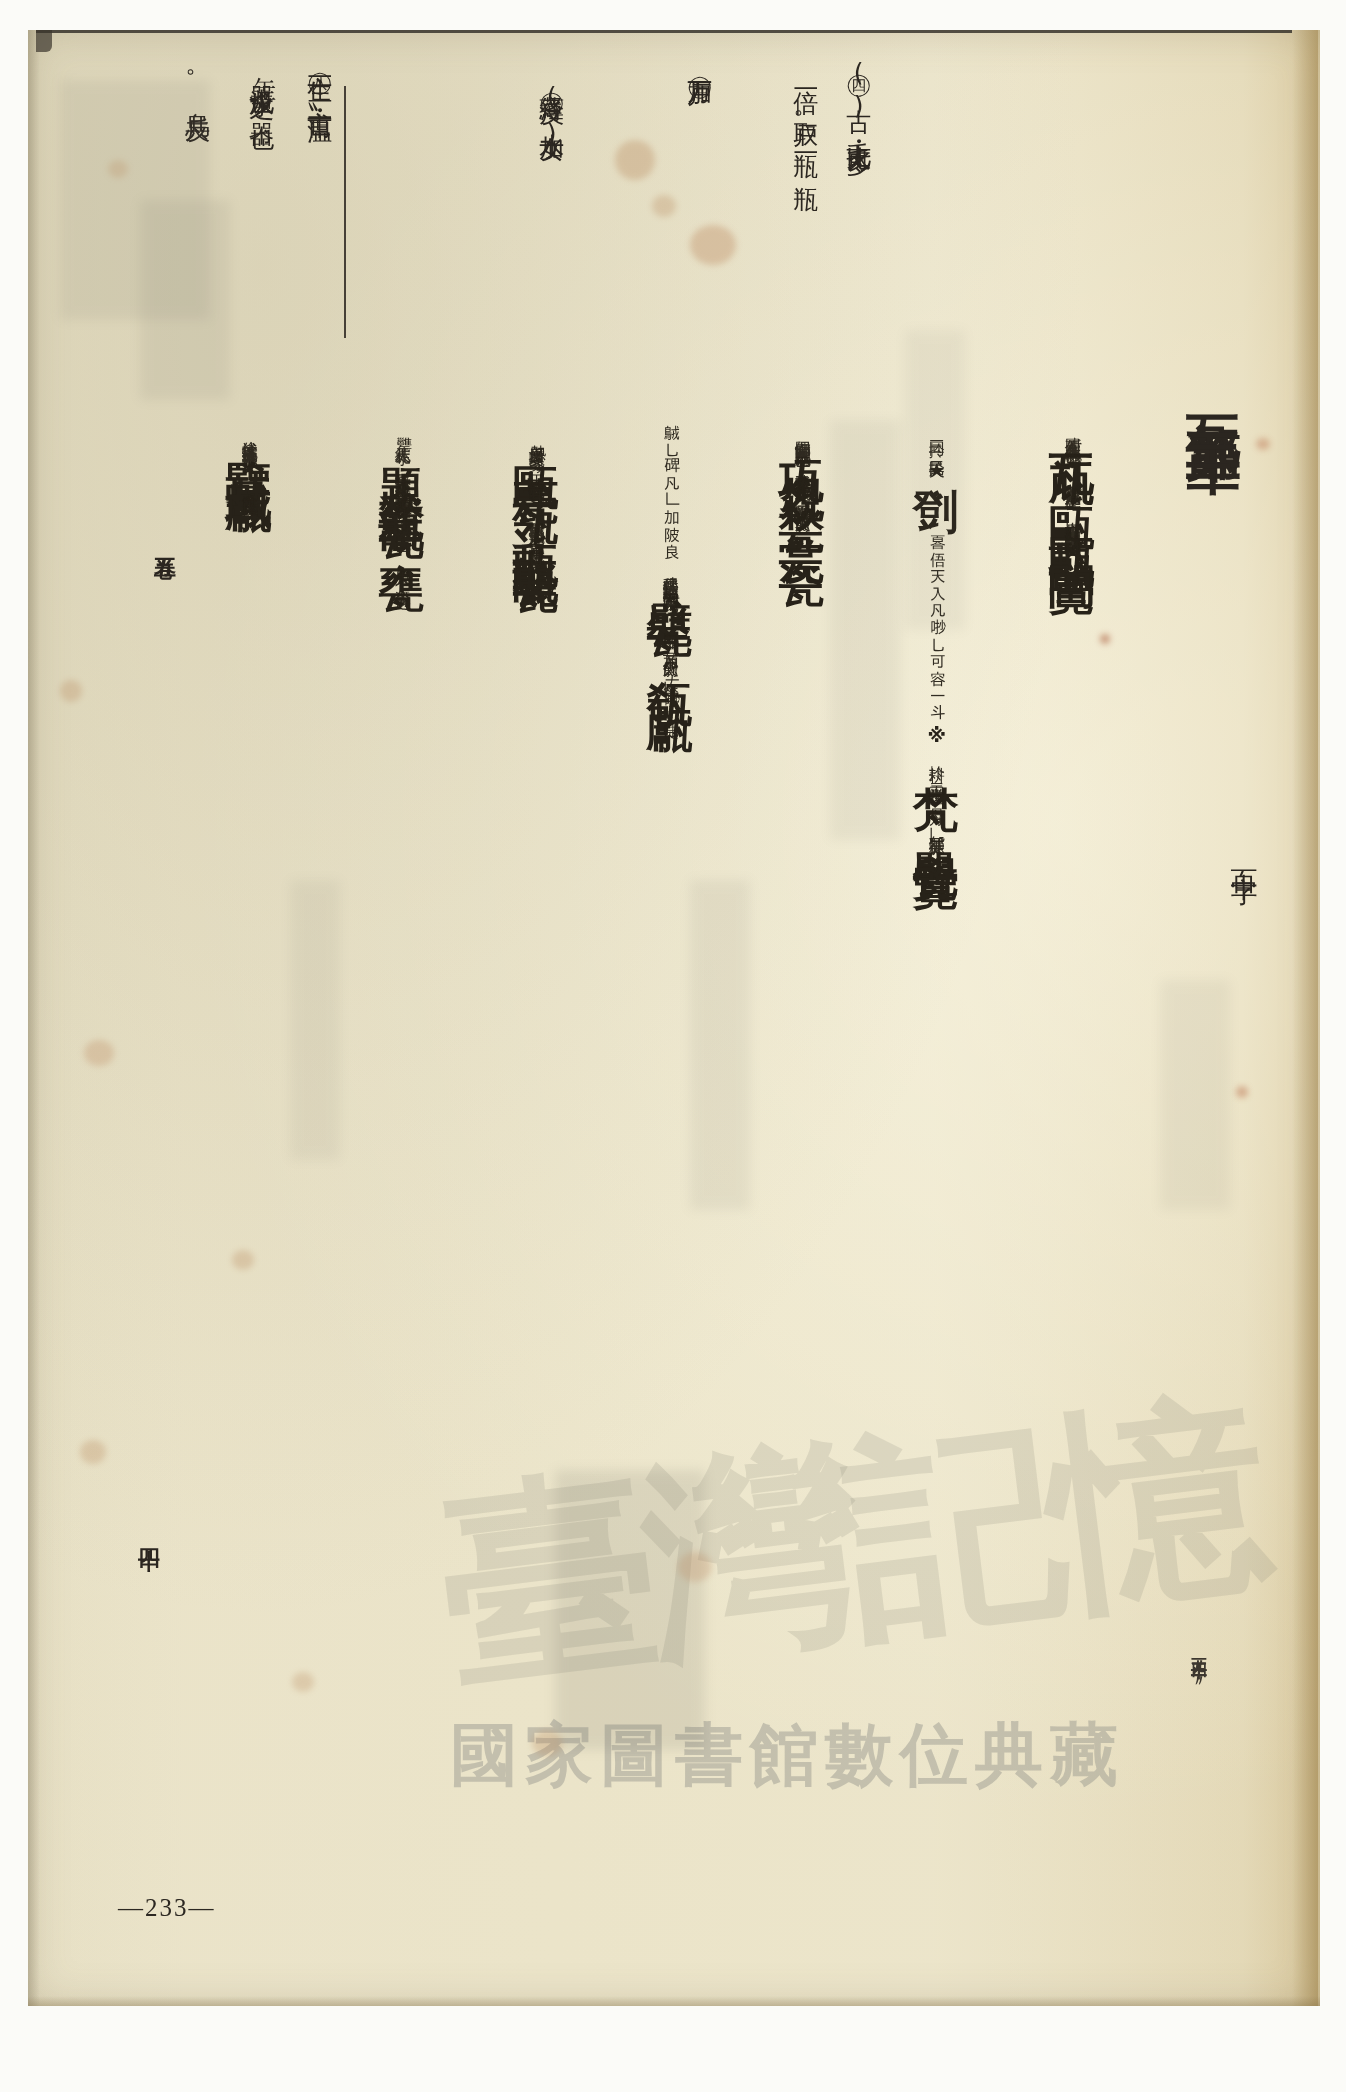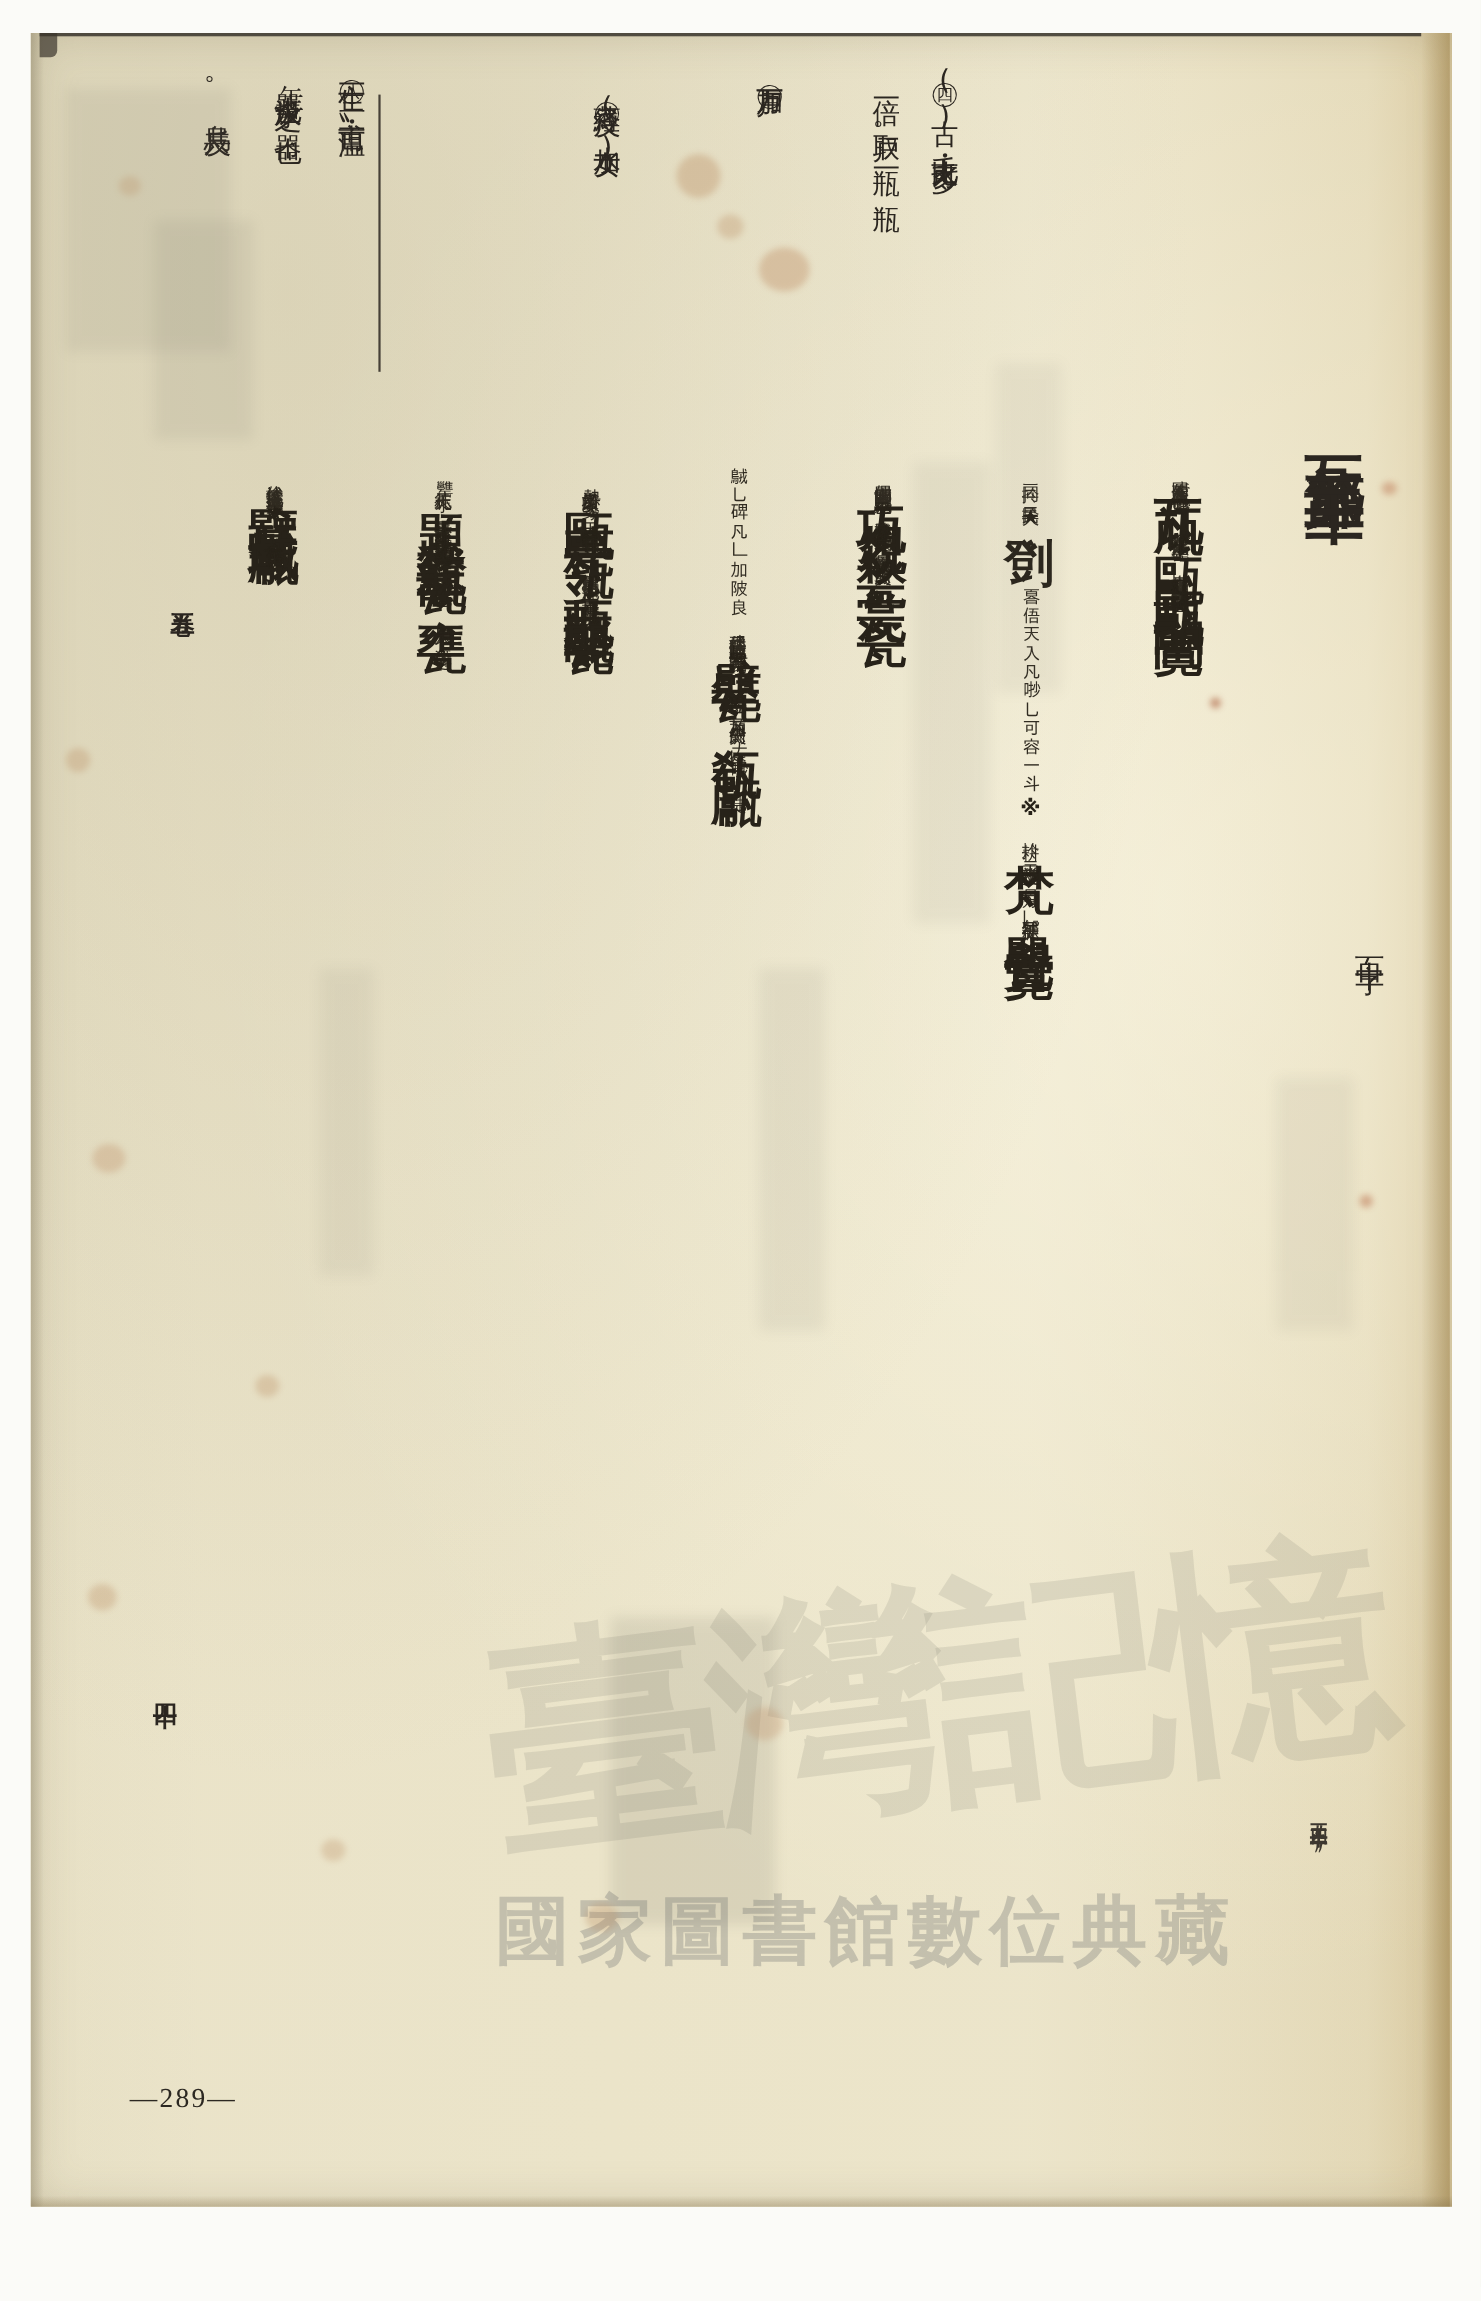--- a/index.html
+++ b/index.html
@@ -73,21 +73,21 @@
   <div id="ann8-rule" style="left:344px;top:86px;height:252px;"></div>
 
   <div class="vtext marker" style="left:150px;top:540px;height:80px;">卷五</div>
   <div class="vtext marker" style="left:134px;top:1532px;height:80px;">十四</div>
 
   <div id="tally" class="vtext" style="left:1188px;top:1650px;height:200px;">正三十四三十一〃〃</div>
 
   <div id="wm-script">臺灣記憶</div>
   <div id="wm-inst">國家圖書館數位典藏</div>
 
-  <div id="pageno">—289—</div>
+  <div id="pageno">—233—</div>
 <div class="vtext ann-line" style="left: 845px; top: 56px; height: 290px;">㊃(古)毛太比・可多</div>
     <div class="vtext ann-line" style="left: 792px; top: 70px; height: 290px;">倍—取戸。瓶—瓶</div>
     <div class="vtext ann-line" style="left: 686px; top: 58px; height: 290px;">㊄加万戸—</div>
     <div class="vtext ann-line" style="left: 538px; top: 74px; height: 290px;">㊅薄経反(水加女)</div>
     <div class="vtext ann-line" style="left: 306px; top: 54px; height: 290px;">㊇亡生—亡甫〟・温—</div>
     <div class="vtext ann-line" style="left: 248px; top: 66px; height: 290px;">器也汲水之𦈢器也</div>
     <div class="vtext ann-line" style="left: 184px; top: 66px; height: 290px;">。烏共反</div>
     <div class="bodycol" style="left: 1048px; top: 418px; height: 1290px;"><span class="b">瓦</span><span class="b">㼚</span><span class="s">同作五寰天上凡仿佛乚𠮷𠳕</span><span class="b">甌</span><span class="s">舊復天平凡墨小瓫乚𠳕乚</span><span class="b">甌</span><span class="b">甎</span><span class="s">上力報天入下又作塼瑁綵及狹長者㔁之甌瓻乚</span><span class="b">闉</span><span class="b">覺</span><span class="m">★</span></div>
     <div class="bodycol" style="left: 912px; top: 428px; height: 1300px;"><span class="s">三同扵𢪛扵民二天</span><span class="b">㔁</span><span class="m">★</span><span class="b">𩏊</span><span class="s">𠷡俉天入凡𠳕乚可容一斗</span><span class="m">※</span><span class="b">梵</span><span class="s">扵耕𫛛二天平文作狴𡉉母方𠳕乚</span><span class="b">甖</span><span class="b">覺</span><span class="s">郁狀徒徒二天</span><span class="b">覽</span></div>
     <div class="bodycol" style="left: 778px; top: 424px; height: 1330px;"><span class="b">瓨</span><span class="s">偶同古鄙天閣乚大瓦爲甝乚</span><span class="b">覢</span><span class="s">平𥦾甃甖是乚至係</span><span class="b">甃</span><span class="s">或愛宷𠂇母不此又可笭悟</span><span class="b">瓽</span><span class="s">餘尉天𨳩乚</span><span class="b">瓷</span><span class="s">𢙇瞶天瓷𡉉乚</span></div>

